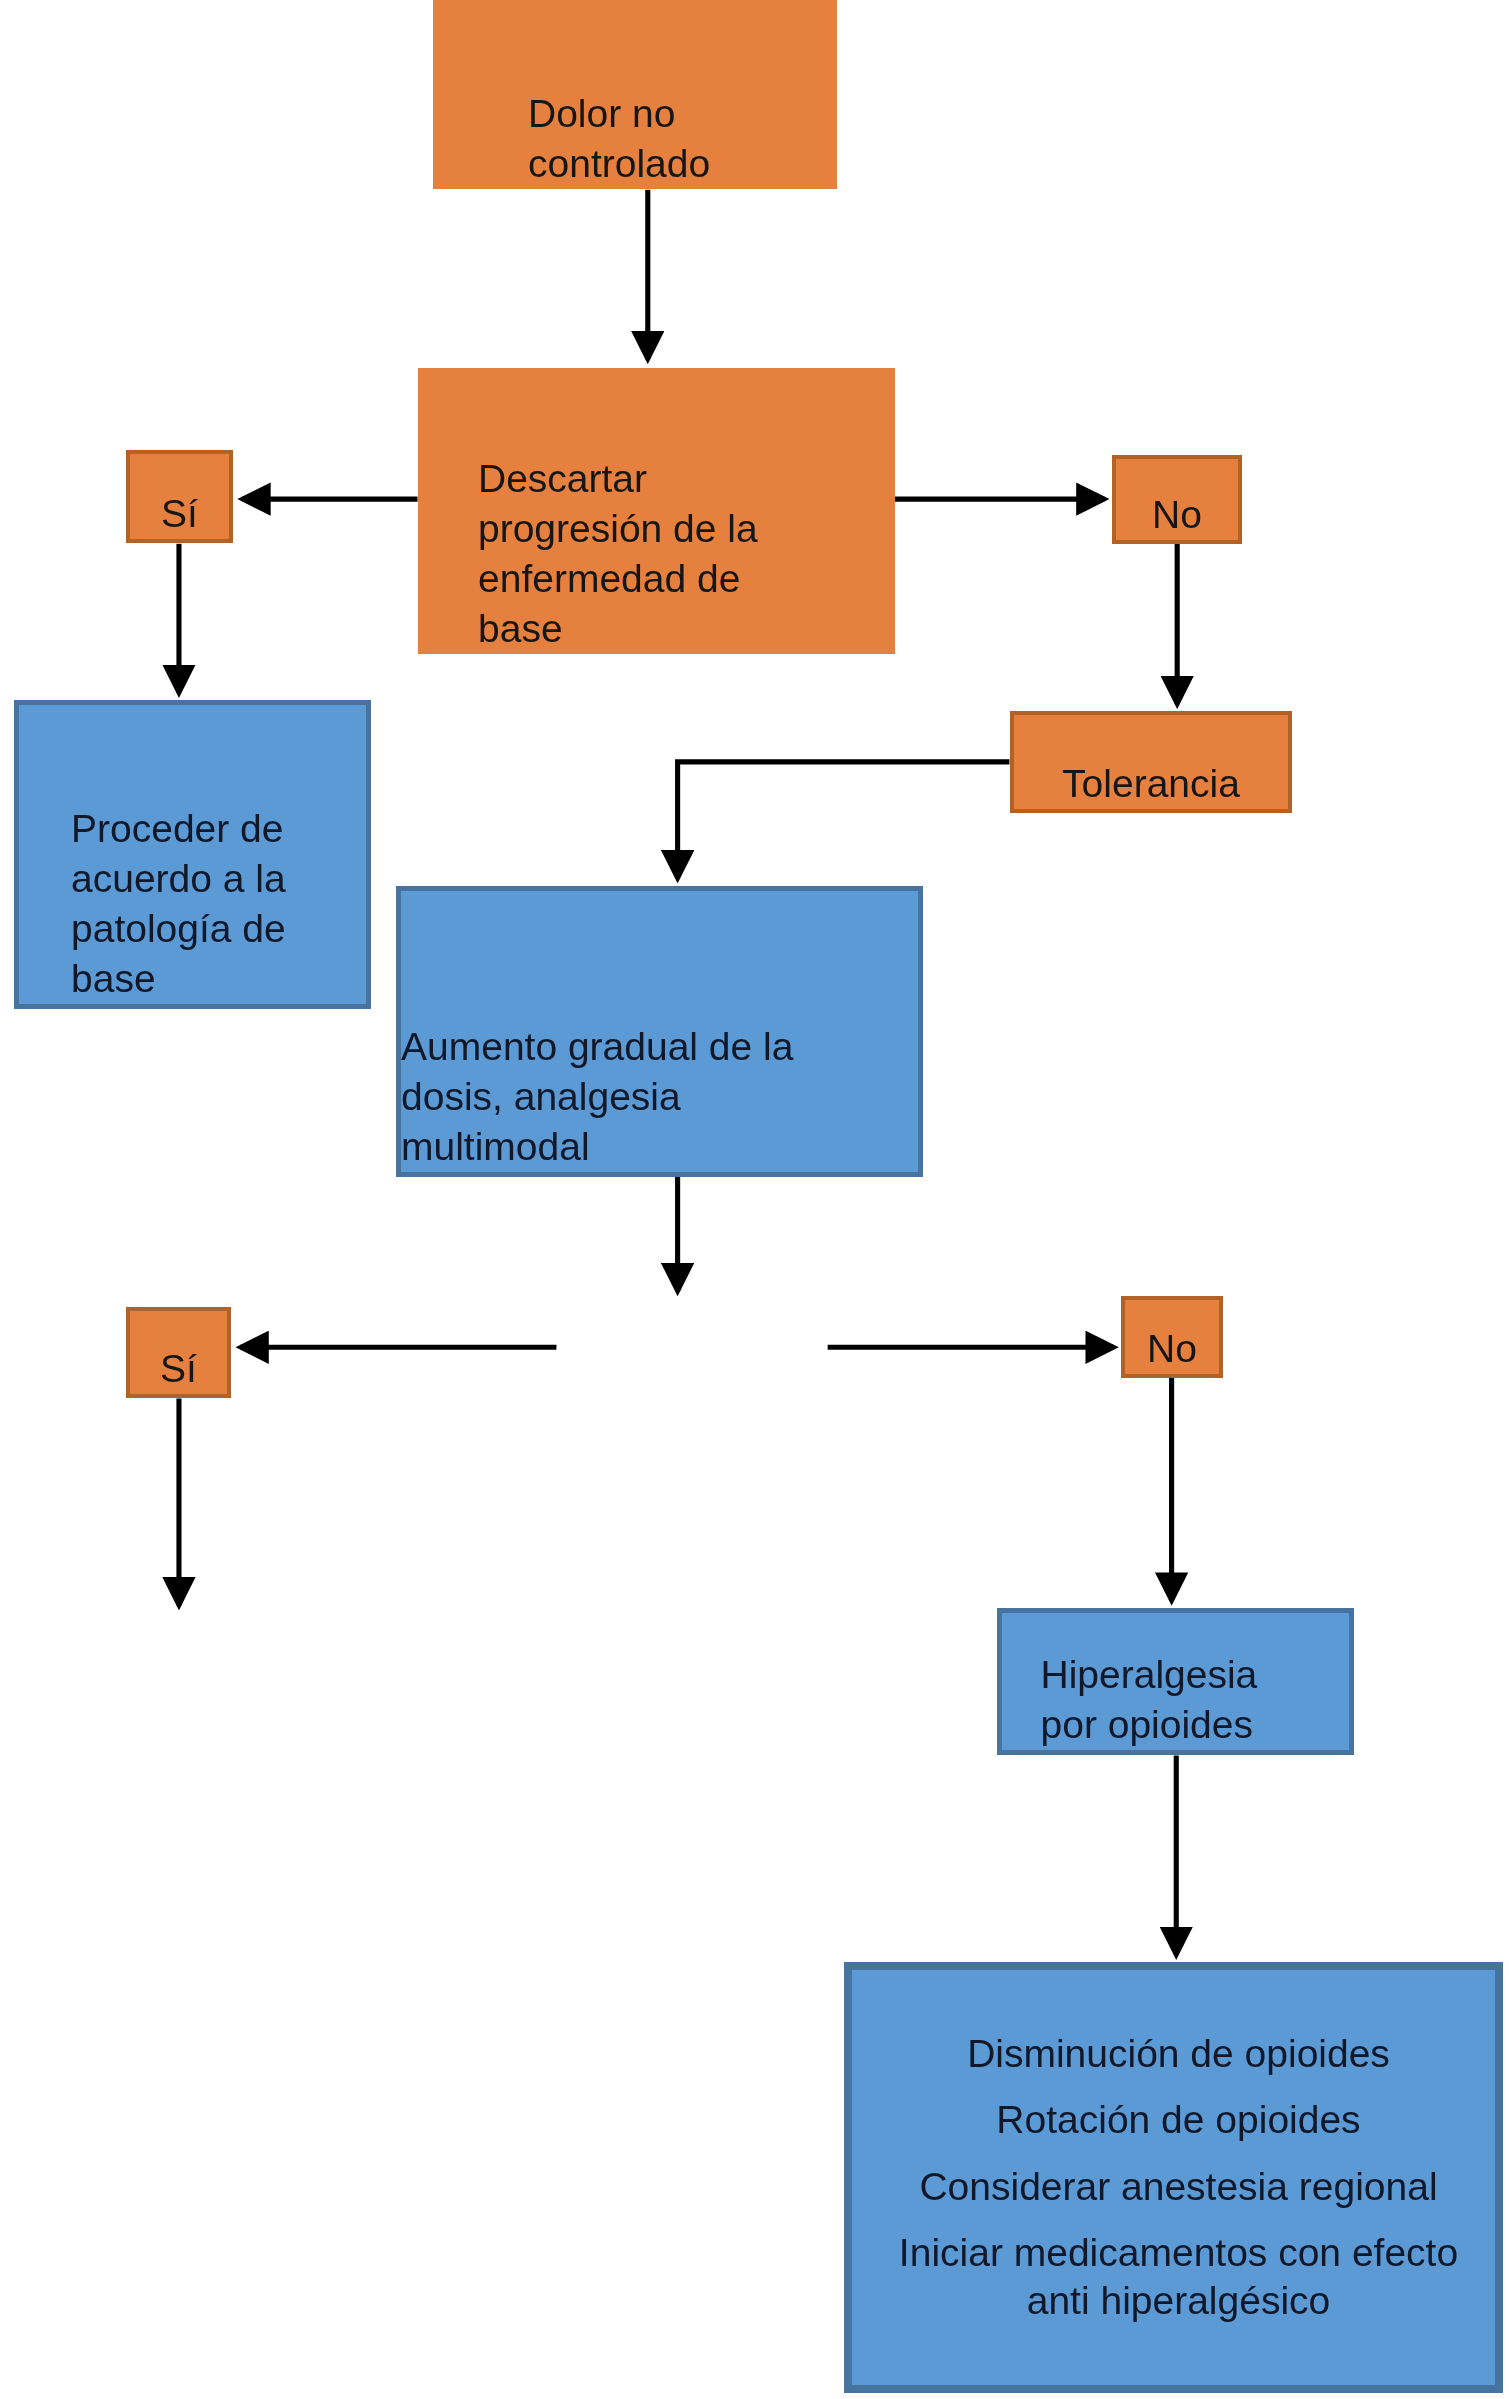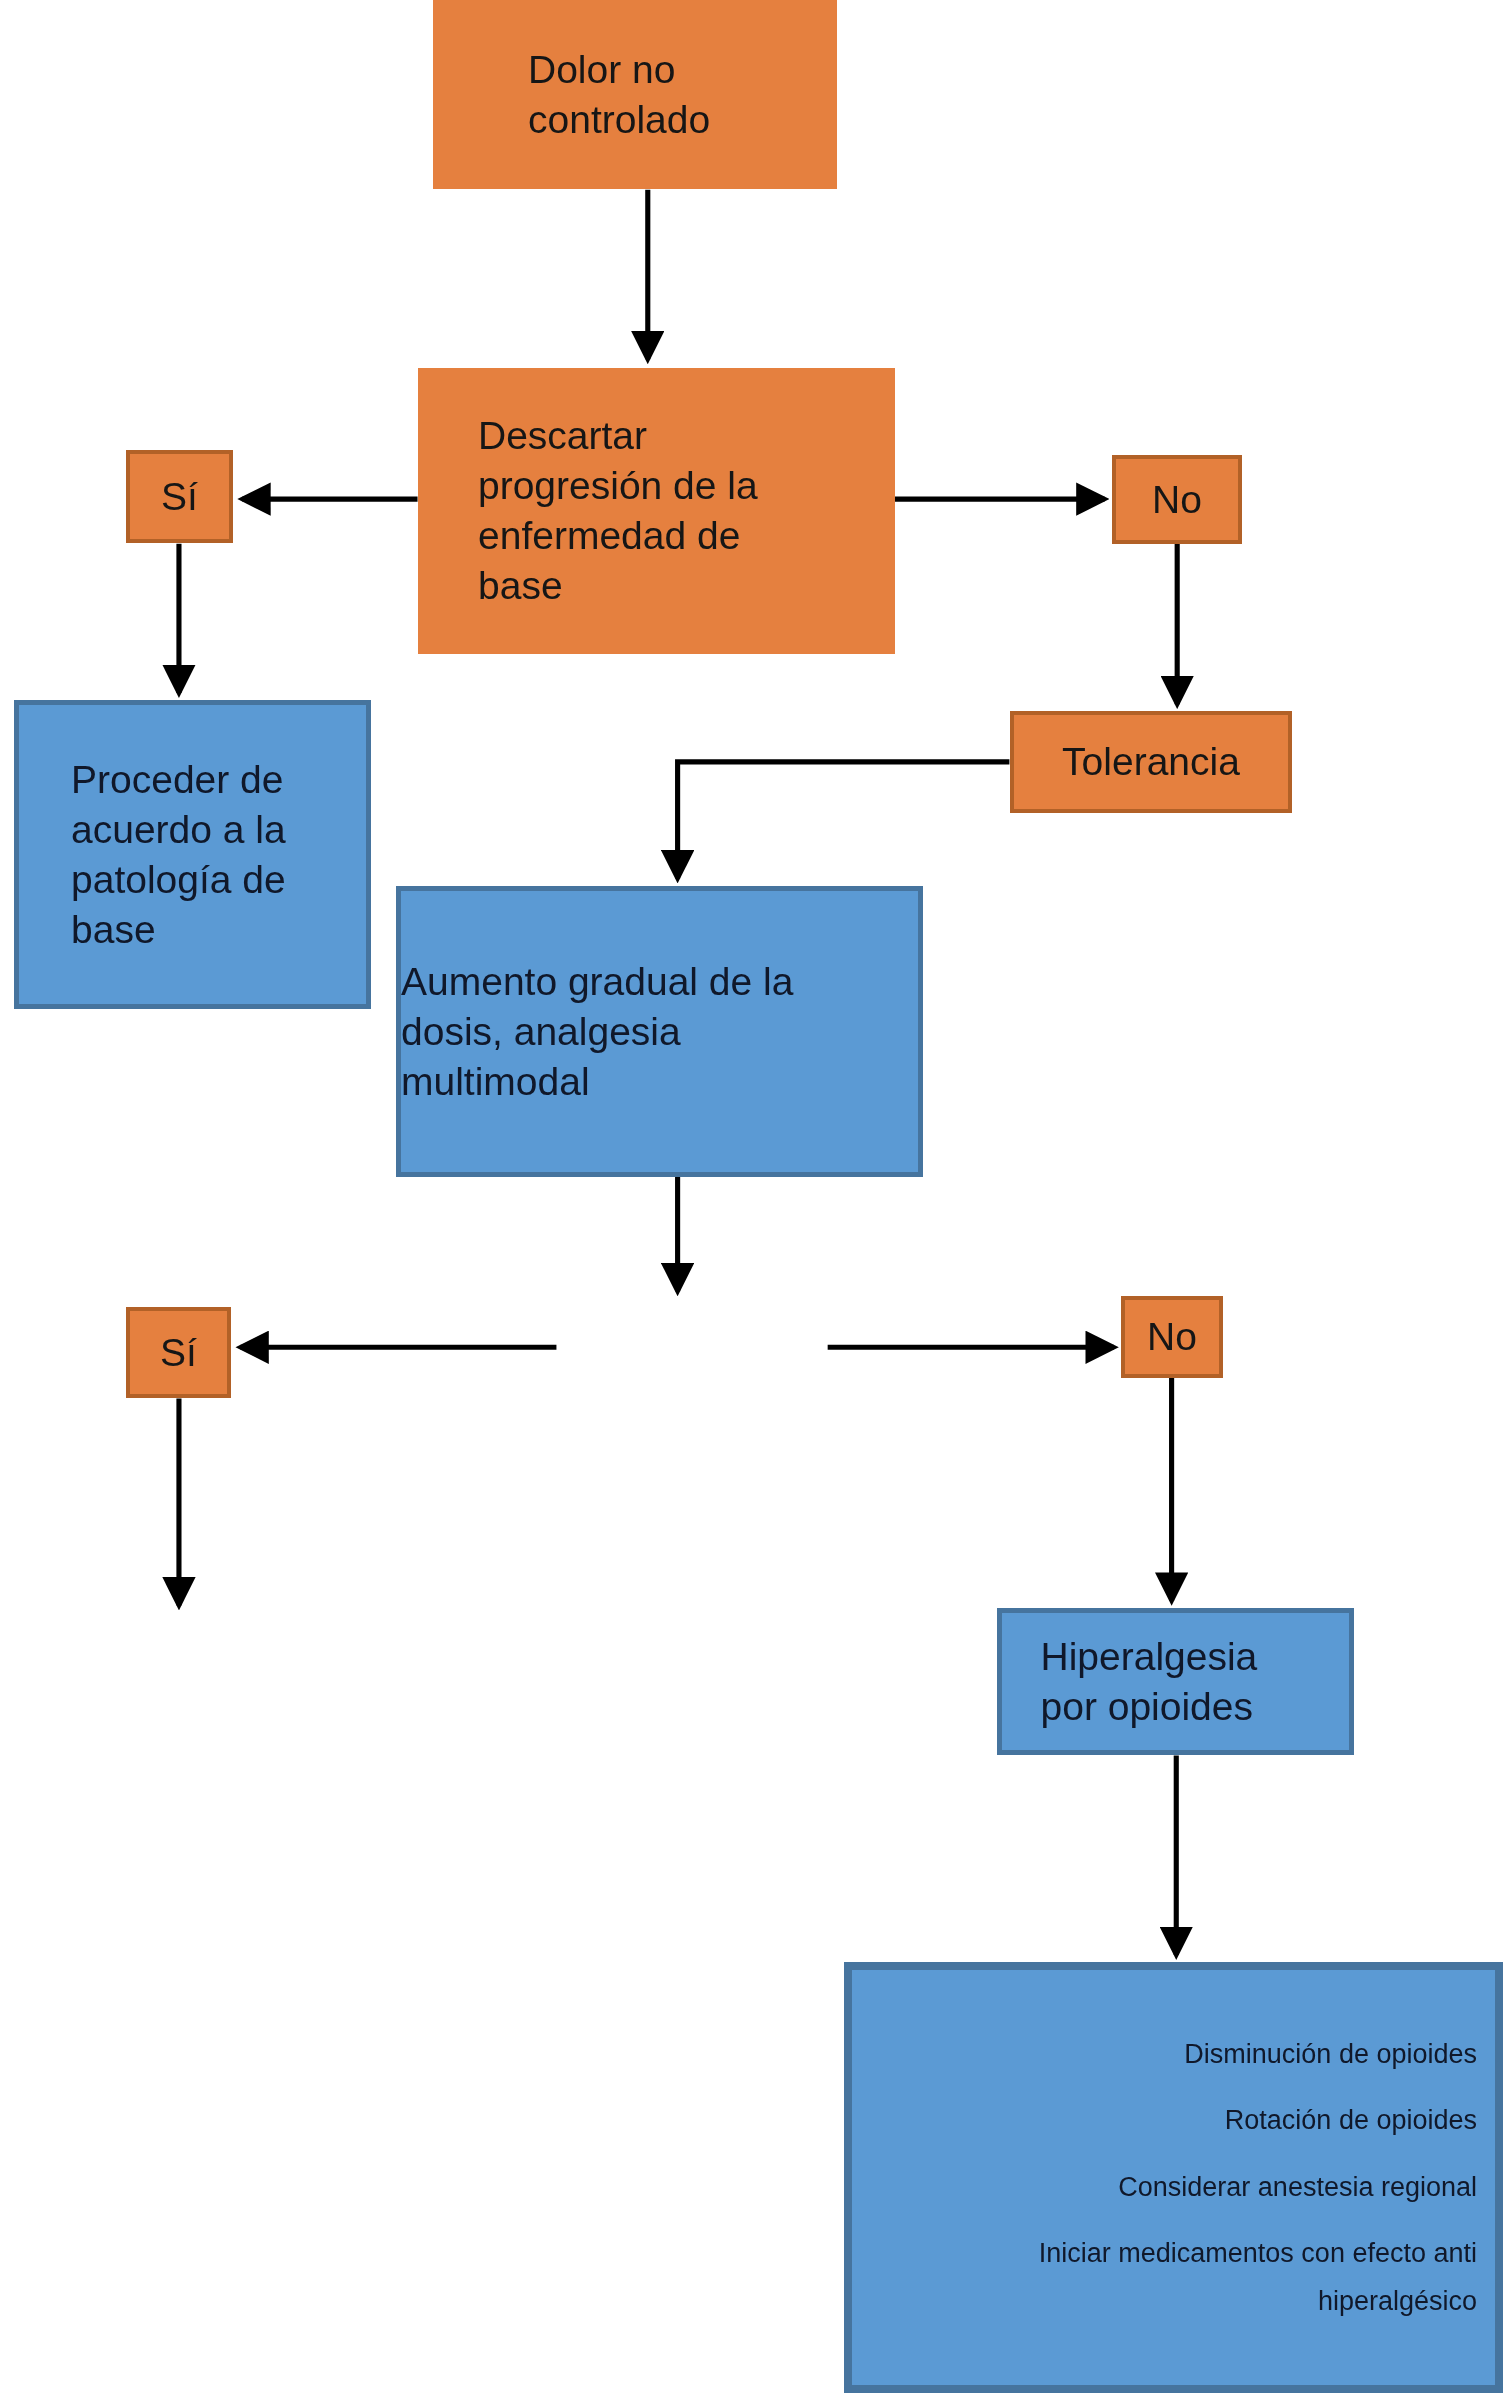--- a/index.html
+++ b/index.html
@@ -23,21 +23,21 @@
     width: 1509px;
     height: 2400px;
     pointer-events: none;
     z-index: 1;
   }
   
   .node {
     position: absolute;
     box-sizing: border-box;
     display: flex;
-    align-items: center;
+    align-items: flex-end;
     justify-content: center;
     z-index: 2;
     font-size: 39px;
     line-height: 50px;
     color: #161616;
   }
   .node .label {
     display: block;
     text-align: left;
   }
@@ -85,24 +85,24 @@
 
   #node-final {
     left: 844px; top: 1962px; width: 659px; height: 431px;
     border-width: 8.4px;
     justify-content: flex-start;
     padding-left: 28px;
     align-items: center;
   }
   #node-final .label-list { width: 597px; }
   #node-final .list-line  {
-    font-size: 27px;
+    font-size: 39px;
     line-height: 48px;
     margin-bottom: 18.6px;
-    text-align: right;
+    text-align: center;
   }
   #node-final .list-line:last-child { margin-bottom: 0; }
 </style>
 </head>
 <body>
 
 <div id="canvas">
 
   <svg id="connectors" viewBox="0 0 1619 2574" xmlns="http://www.w3.org/2000/svg">
     <defs>

